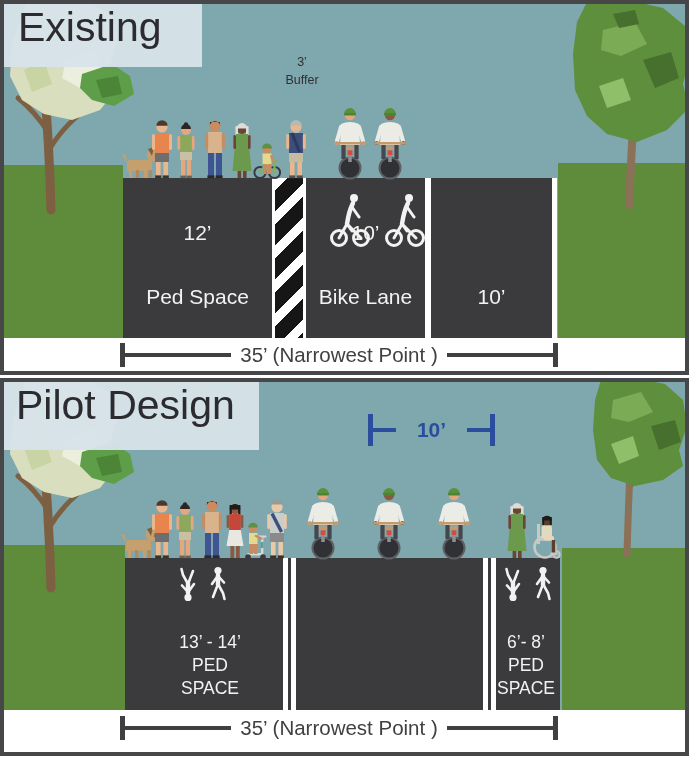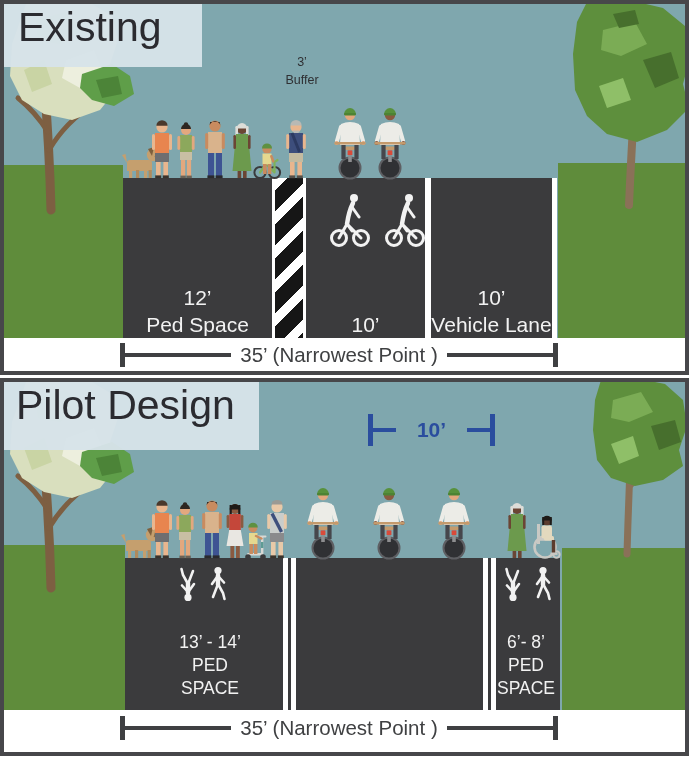--- a/index.html
+++ b/index.html
@@ -14,21 +14,21 @@
             color:#2B2B30;display:flex;z-index:6;}
   #panel-existing .titlebox{width:184px;height:63px;font-size:41px;padding-left:14px;}
   #panel-pilot .titlebox{width:243px;height:68px;font-size:41px;padding-left:12px;}
   
   .grass{position:absolute;background:#5F8C3B;z-index:1;}
   .road{position:absolute;background:#3B3B3D;z-index:2;}
   .zone{position:absolute;top:0;bottom:0;display:flex;flex-direction:column;
         justify-content:flex-end;align-items:center;color:#F2F2F2;text-align:center;}
   .zone .ln{white-space:nowrap;}
   .p1 .zone .ln{font-size:21px;line-height:27px;}
-  .p1 .zone{}
+  .p1 .zone{padding-bottom:28px;gap:37px;}
   .p2 .zone{padding-bottom:10px;}
   .p2 .ped-ln{font-size:17.5px;line-height:23px;}
   .p2 .ctr-ln{font-size:19px;line-height:27px;}
   
   .buffer-strip{position:absolute;top:0;bottom:0;box-sizing:border-box;
     border-left:3px solid #fff;border-right:3px solid #fff;
     background:repeating-linear-gradient(135deg,#FFFFFF 0 9px,#161616 9px 24px);}
   
   .lane-line{position:absolute;top:0;bottom:0;background:#fff;}
   .dbl-line{position:absolute;top:0;bottom:0;
@@ -306,25 +306,25 @@
       </div>
       <div class="buffer-strip" style="left:149px;width:34px"></div>
       <div class="zone" style="left:183px;width:119px">
         <svg class="mark" style="left:24px;top:14px" width="40" height="56" viewBox="0 0 40 56">
             <use href="#glyph-bike"></use>
           </svg>
         <svg class="mark" style="left:79px;top:14px" width="40" height="56" viewBox="0 0 40 56">
             <use href="#glyph-bike"></use>
           </svg>
         <span class="ln">10’</span>
+        <span class="ln">Bike Lane</span>
       </div>
       <div class="lane-line" style="left:302px;width:6px"></div>
       <div class="zone" style="left:308px;width:121px">
         <span class="ln">10’</span>
-        <span class="ln">Vehicle Lane</span>
       </div>
       <div class="lane-line" style="left:429px;width:5px"></div>
     </div>
 
     <svg class="people" style="left:116px;top:96px" width="300" height="82" viewBox="0 0 300 82">
       <use href="#fig-dog" transform="translate(20,0)"></use>
       <use href="#fig-man-orange" transform="translate(42,0)"></use>
       <use href="#fig-woman-green" transform="translate(66,0)"></use>
       <use href="#fig-person-jeans" transform="translate(95,0)"></use>
       <use href="#fig-woman-dress" transform="translate(122,0)"></use>

